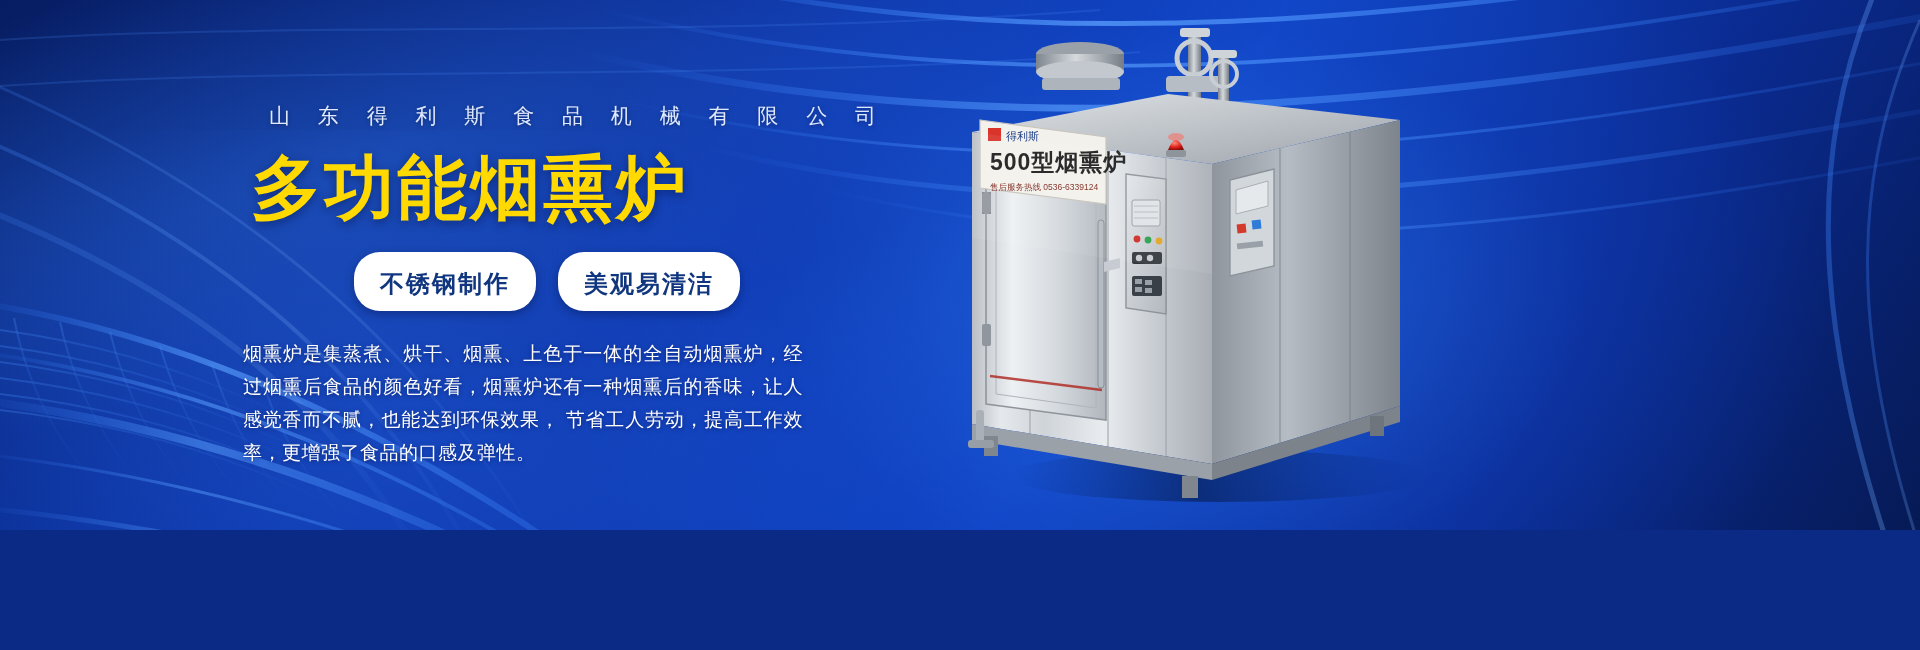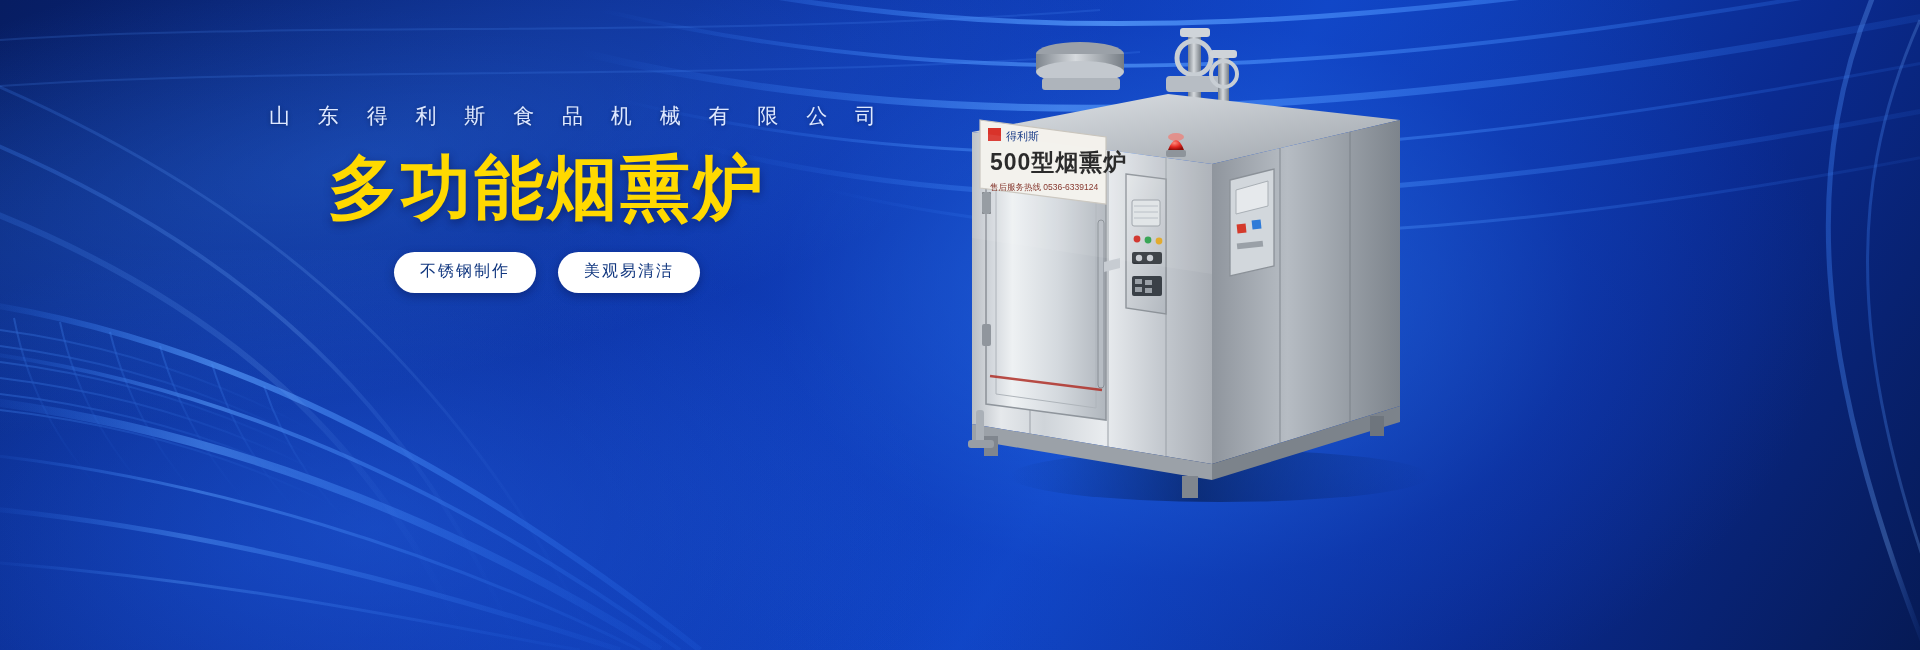--- a/index.html
+++ b/index.html
@@ -1,20 +1,20 @@
 <!DOCTYPE html>
 <html><head>
 <meta charset="utf-8">
 <style>
   * { margin:0; padding:0; box-sizing:border-box; }
   html,body { width:1920px; height:650px; overflow:hidden; background:#0b2a86; }
   body { font-family:"Liberation Sans", sans-serif; }
 
   .banner {
-    position:relative; width:1920px; height:650px; overflow:hidden;
+    position:relative; width:1920px; height:530px; overflow:hidden;
     background:
       radial-gradient(ellipse 900px 620px at 1180px 300px, rgba(40,110,230,.70) 0%, rgba(20,70,200,.30) 45%, rgba(8,35,130,0) 72%),
       radial-gradient(ellipse 1200px 800px at 250px 560px, rgba(12,60,190,.55) 0%, rgba(8,36,140,0) 70%),
       linear-gradient(120deg,#071d62 0%,#0b2f9e 35%,#1047c8 58%,#0a2a8f 80%,#061a55 100%);
   }
 
   
   .lines { position:absolute; inset:0; pointer-events:none; }
   .lines svg { position:absolute; inset:0; width:1920px; height:650px; }
 
@@ -32,33 +32,33 @@
   
   .content {
     position:absolute; left:243px; top:102px; width:600px;
   }
   .company {
     font-size:21px; letter-spacing:11px; color:#dfe9ff; font-weight:400;
     text-align:center; padding-left:26px; text-shadow:0 1px 4px rgba(0,0,0,.35);
     white-space:nowrap;
   }
   .headline {
-    margin-top:22px; text-align:center; padding-left:8px;
+    margin-top:22px; text-align:left; padding-left:8px;
     font-size:70px; font-weight:bold; color:#ffd900; letter-spacing:3px;
     line-height:1.05; white-space:nowrap;
     text-shadow:0 3px 10px rgba(0,10,60,.45);
   }
   .pills {
     margin-top:26px; display:flex; gap:22px; justify-content:center;
     padding-left:8px;
   }
   .pill {
     background:#ffffff; color:#10367f; border-radius:26px;
-    font-size:16px; letter-spacing:2px; font-weight:400;
-    padding:9px 26px 11px; white-space:nowrap;
+    font-size:24px; letter-spacing:2px; font-weight:700;
+    padding:16px 26px 11px; white-space:nowrap;
     box-shadow:0 3px 10px rgba(0,8,50,.35);
   }
   .desc {
     margin-top:26px; width:560px; color:#ffffff; font-size:19px;
     line-height:1.75; letter-spacing:.5px; text-align:justify;
     text-shadow:0 1px 4px rgba(0,10,60,.5);
   }
 
   
   .machine { position:absolute; left:930px; top:24px; width:560px; height:500px; }
@@ -145,20 +145,21 @@
 
   <div class="content">
     <div class="company">山 东 得 利 斯 食 品 机 械 有 限 公 司</div>
     <div class="headline">多功能烟熏炉</div>
 
     <div class="pills">
       <div class="pill">不锈钢制作</div>
       <div class="pill">美观易清洁</div>
     </div>
 
+    <div class="desc">烟熏炉是集蒸煮、烘干、烟熏、上色于一体的全自动烟熏炉，经过烟熏后食品的颜色好看，烟熏炉还有一种烟熏后的香味，让人感觉香而不腻，也能达到环保效果， 节省工人劳动，提高工作效率，更增强了食品的口感及弹性。</div>
   </div>
 
   <div class="machine">
     <svg width="560" height="500" viewBox="0 0 560 500">
       <defs>
         <linearGradient id="steelFront" x1="0" y1="0" x2="1" y2="0">
           <stop offset="0%" stop-color="#b9bec4"></stop>
           <stop offset="12%" stop-color="#e6e9ec"></stop>
           <stop offset="30%" stop-color="#cfd4d9"></stop>
           <stop offset="55%" stop-color="#e9ecef"></stop>

